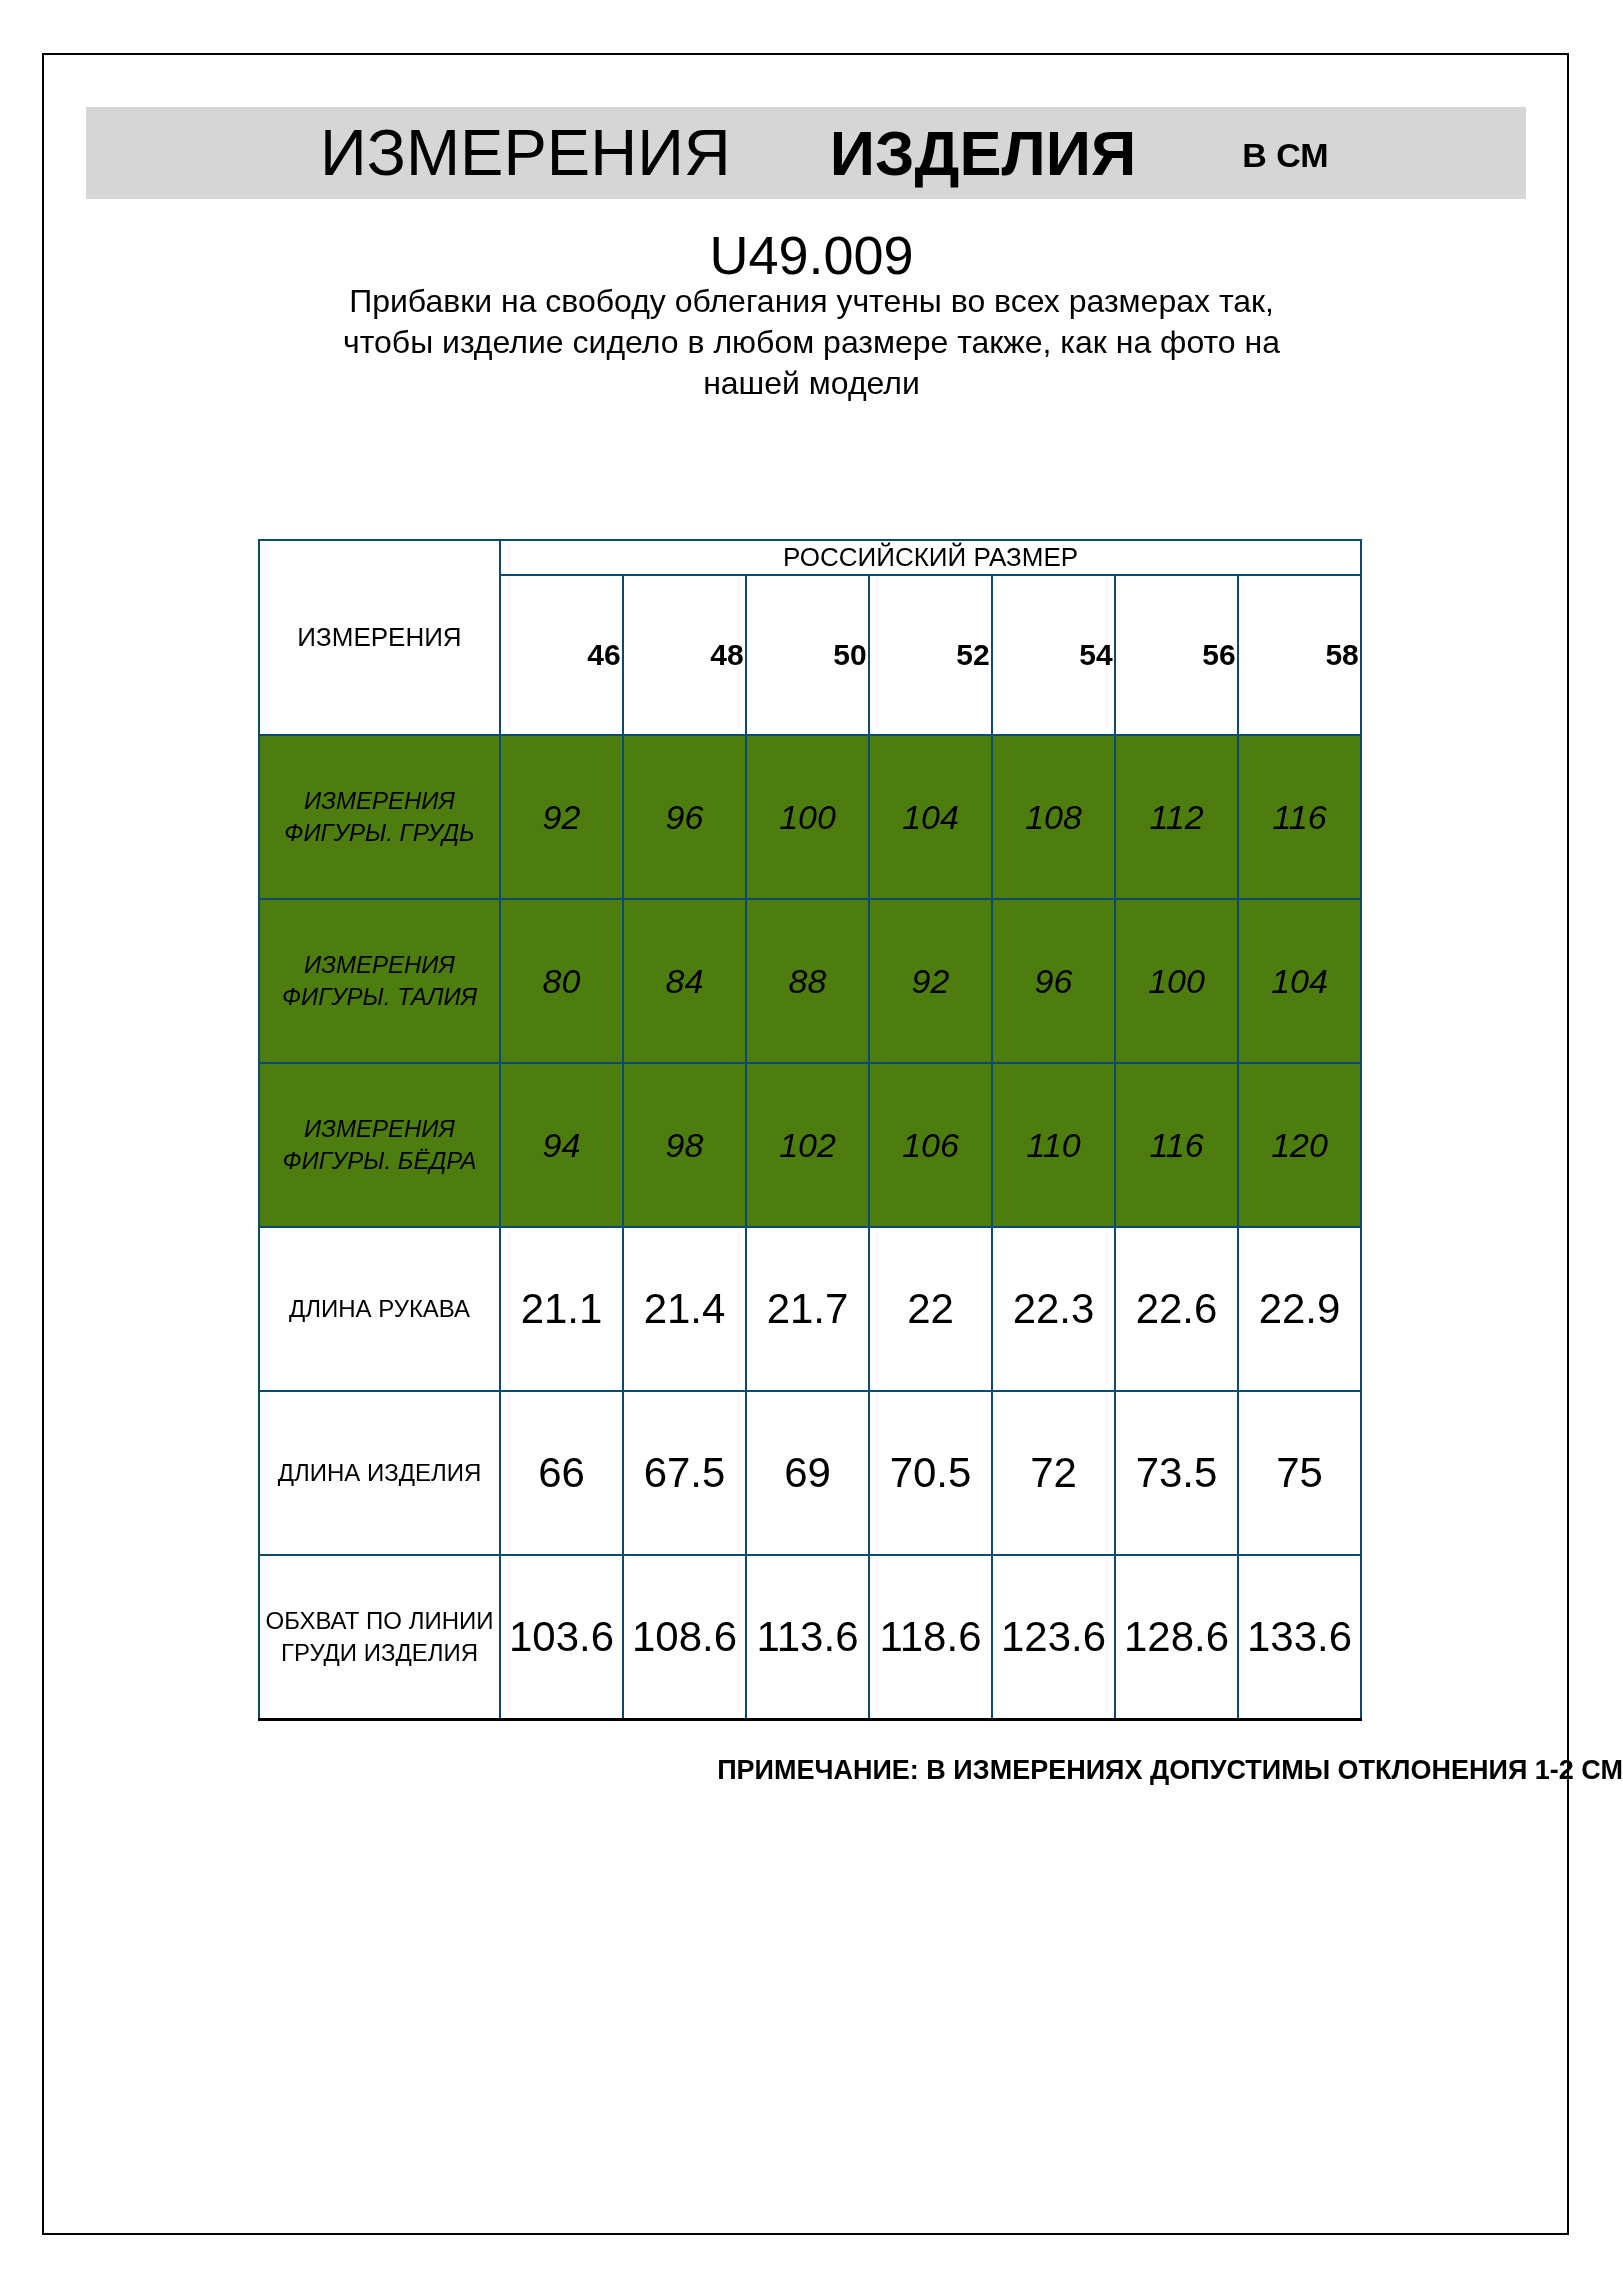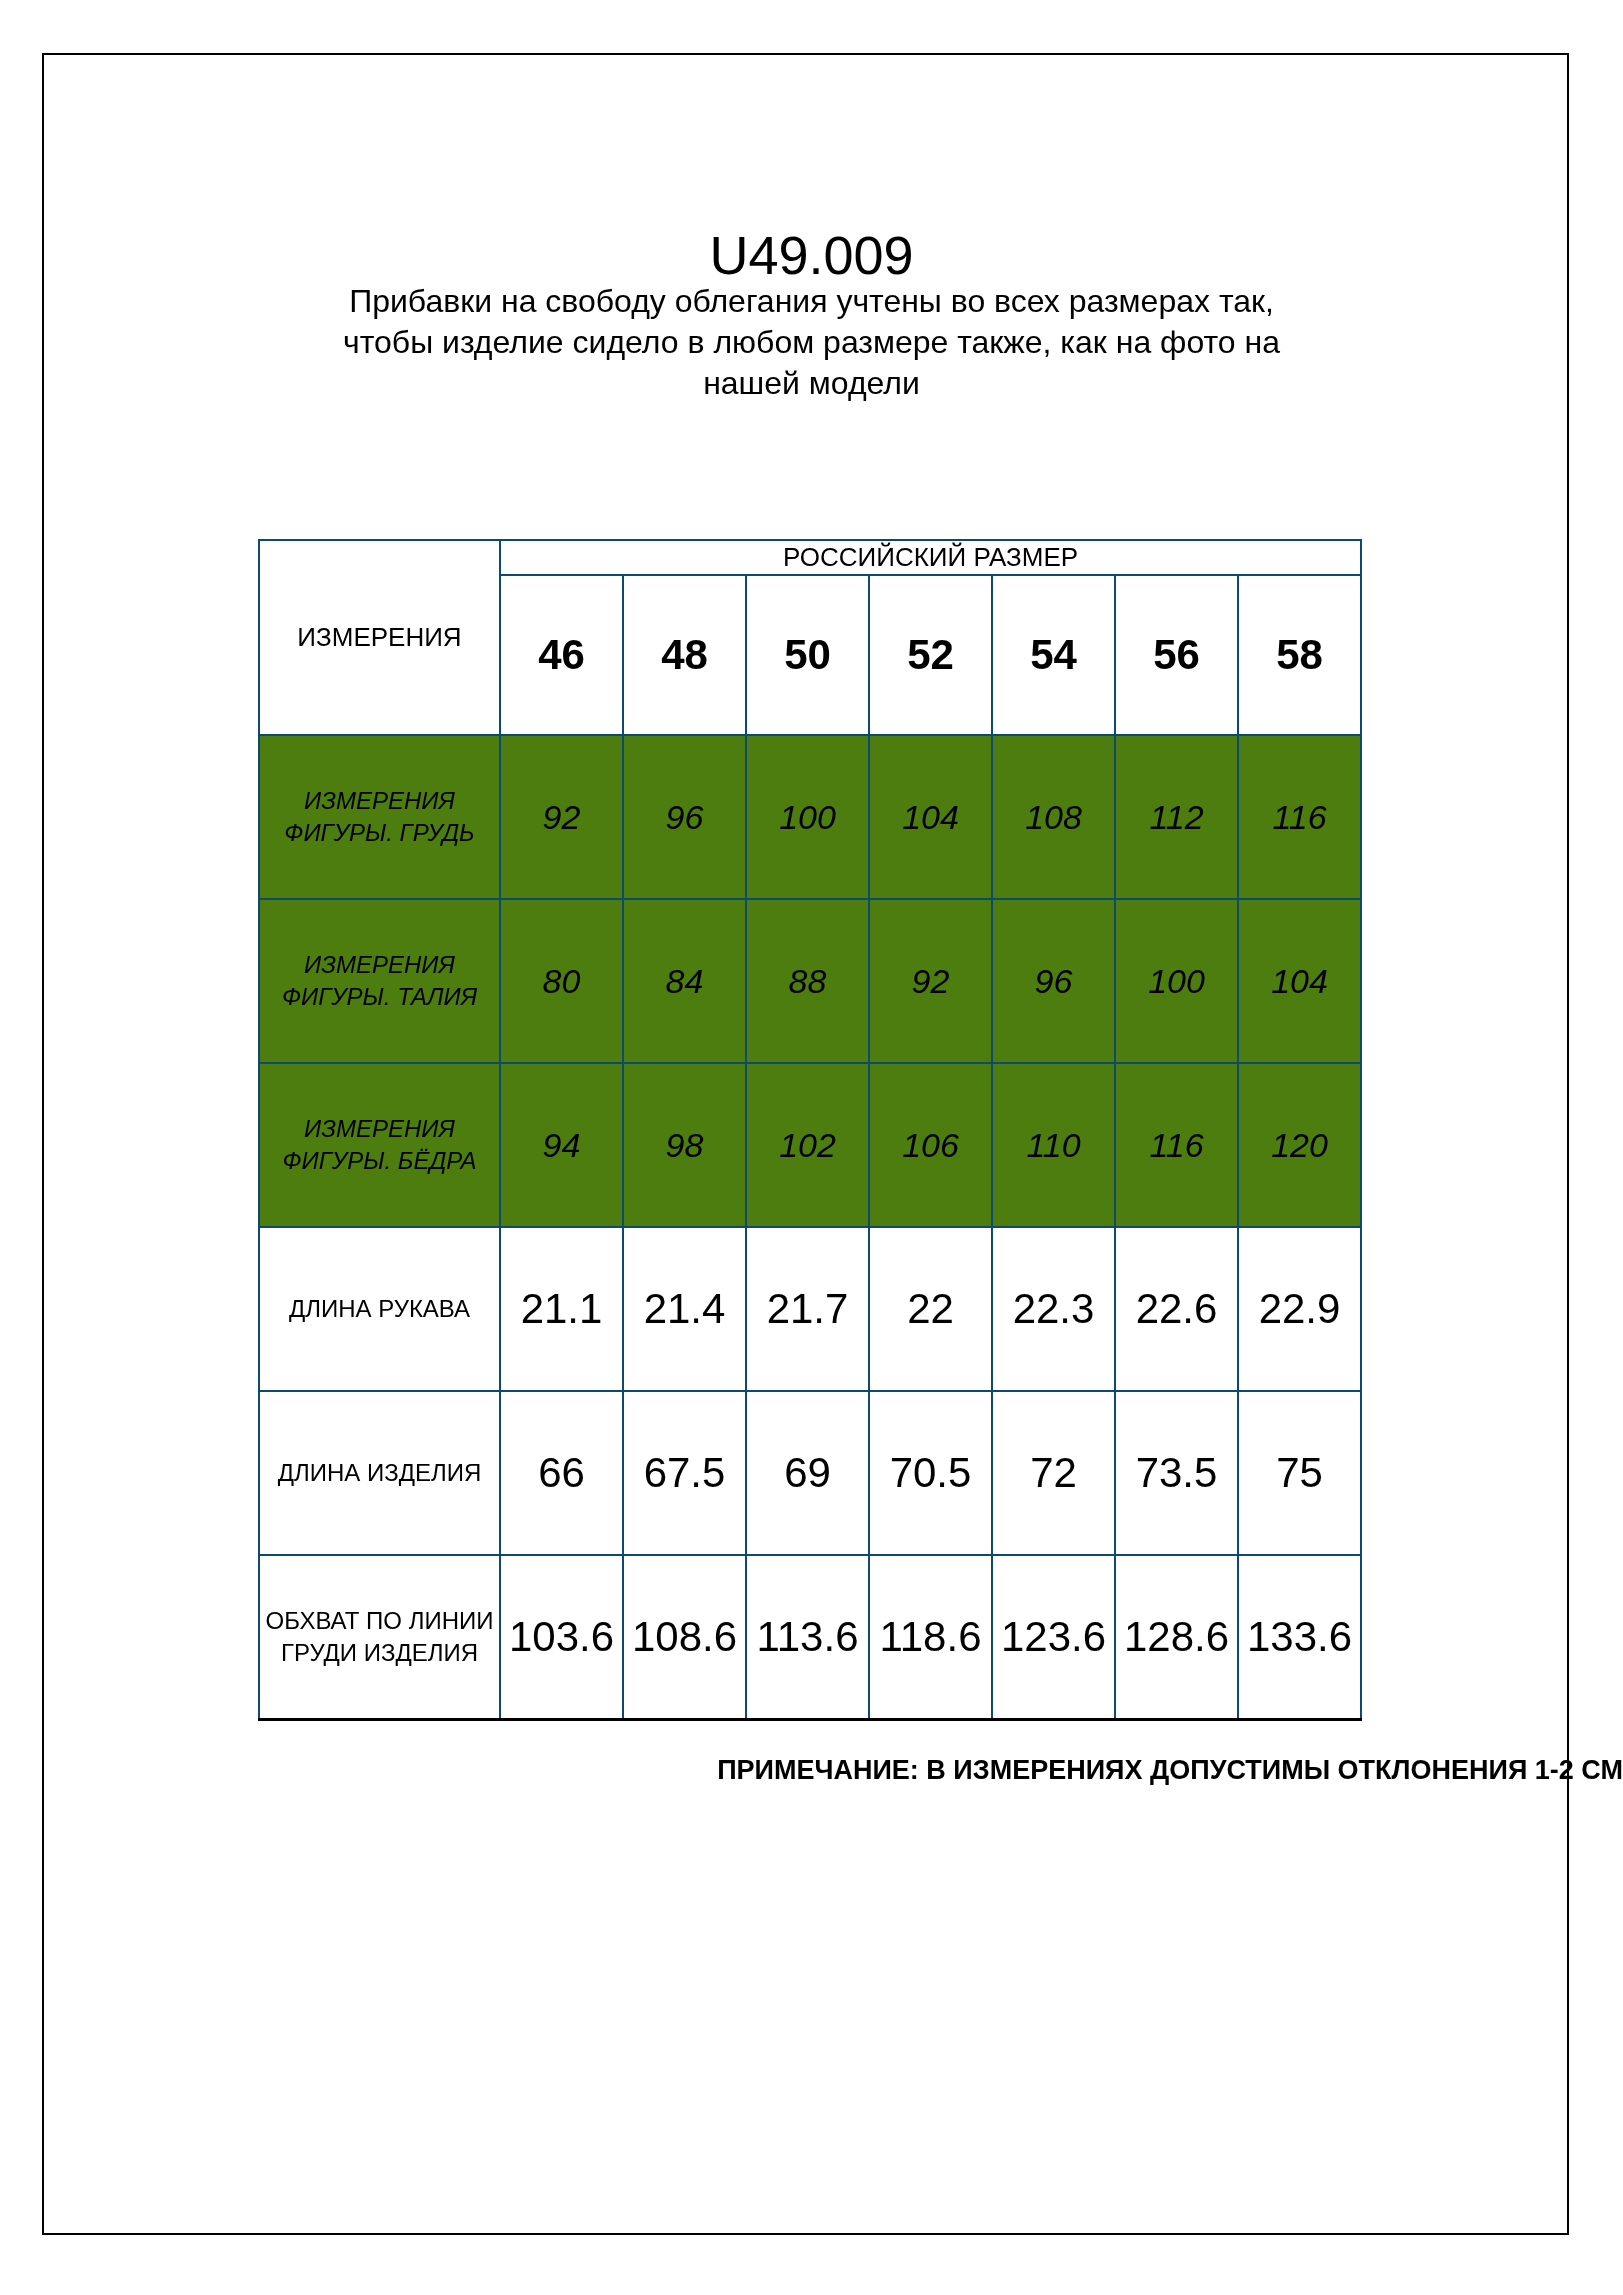--- a/index.html
+++ b/index.html
@@ -57,41 +57,44 @@
     border:2px solid #0c4a6e;
     text-align:center;
     vertical-align:middle;
     padding:0 1.3px;
     overflow:hidden;
   }
   tr.r-group{height:35px;}
   td.group{font-size:26px;}
   td.corner{font-size:26px;}
   tr.r-sizes{height:160px;}
-  tr.r-sizes td{font-size:42px;font-weight:900;border-top-width:2px;}
+  tr.r-sizes td{font-size:30px;font-weight:900;border-top-width:2px;text-align:right;}
   tbody tr{height:164px;}
   tbody td{border-top-width:3.3px;}
   tbody td.lbl{font-size:24px;line-height:1.32;}
   tbody td.val{font-size:42px;}
   tbody tr.shaded{background:#4d7c0f;}
   tbody tr.shaded td{font-style:italic;}
   tbody tr.shaded td.val{font-size:34px;}
   
   .note{
     position:absolute;left:0;right:0;top:1755px;
     text-align:right;
     font-size:27px;font-weight:bold;
   }
 </style>
 </head>
 <body>
 
 <div class="page">
   <div class="frame"></div>
 
+  <div class="band" style="background:#d6d6d6;">
+    <span class="w1">ИЗМЕРЕНИЯ</span><span class="w2">ИЗДЕЛИЯ</span><span class="unit">В СМ</span>
+  </div>
 
   <div class="code">U49.009</div>
 
   <div class="desc">
     <div>Прибавки на свободу облегания учтены во всех размерах так,</div>
     <div>чтобы изделие сидело в любом размере также, как на фото на</div>
     <div>нашей модели</div>
   </div>
 
   <table class="size">

